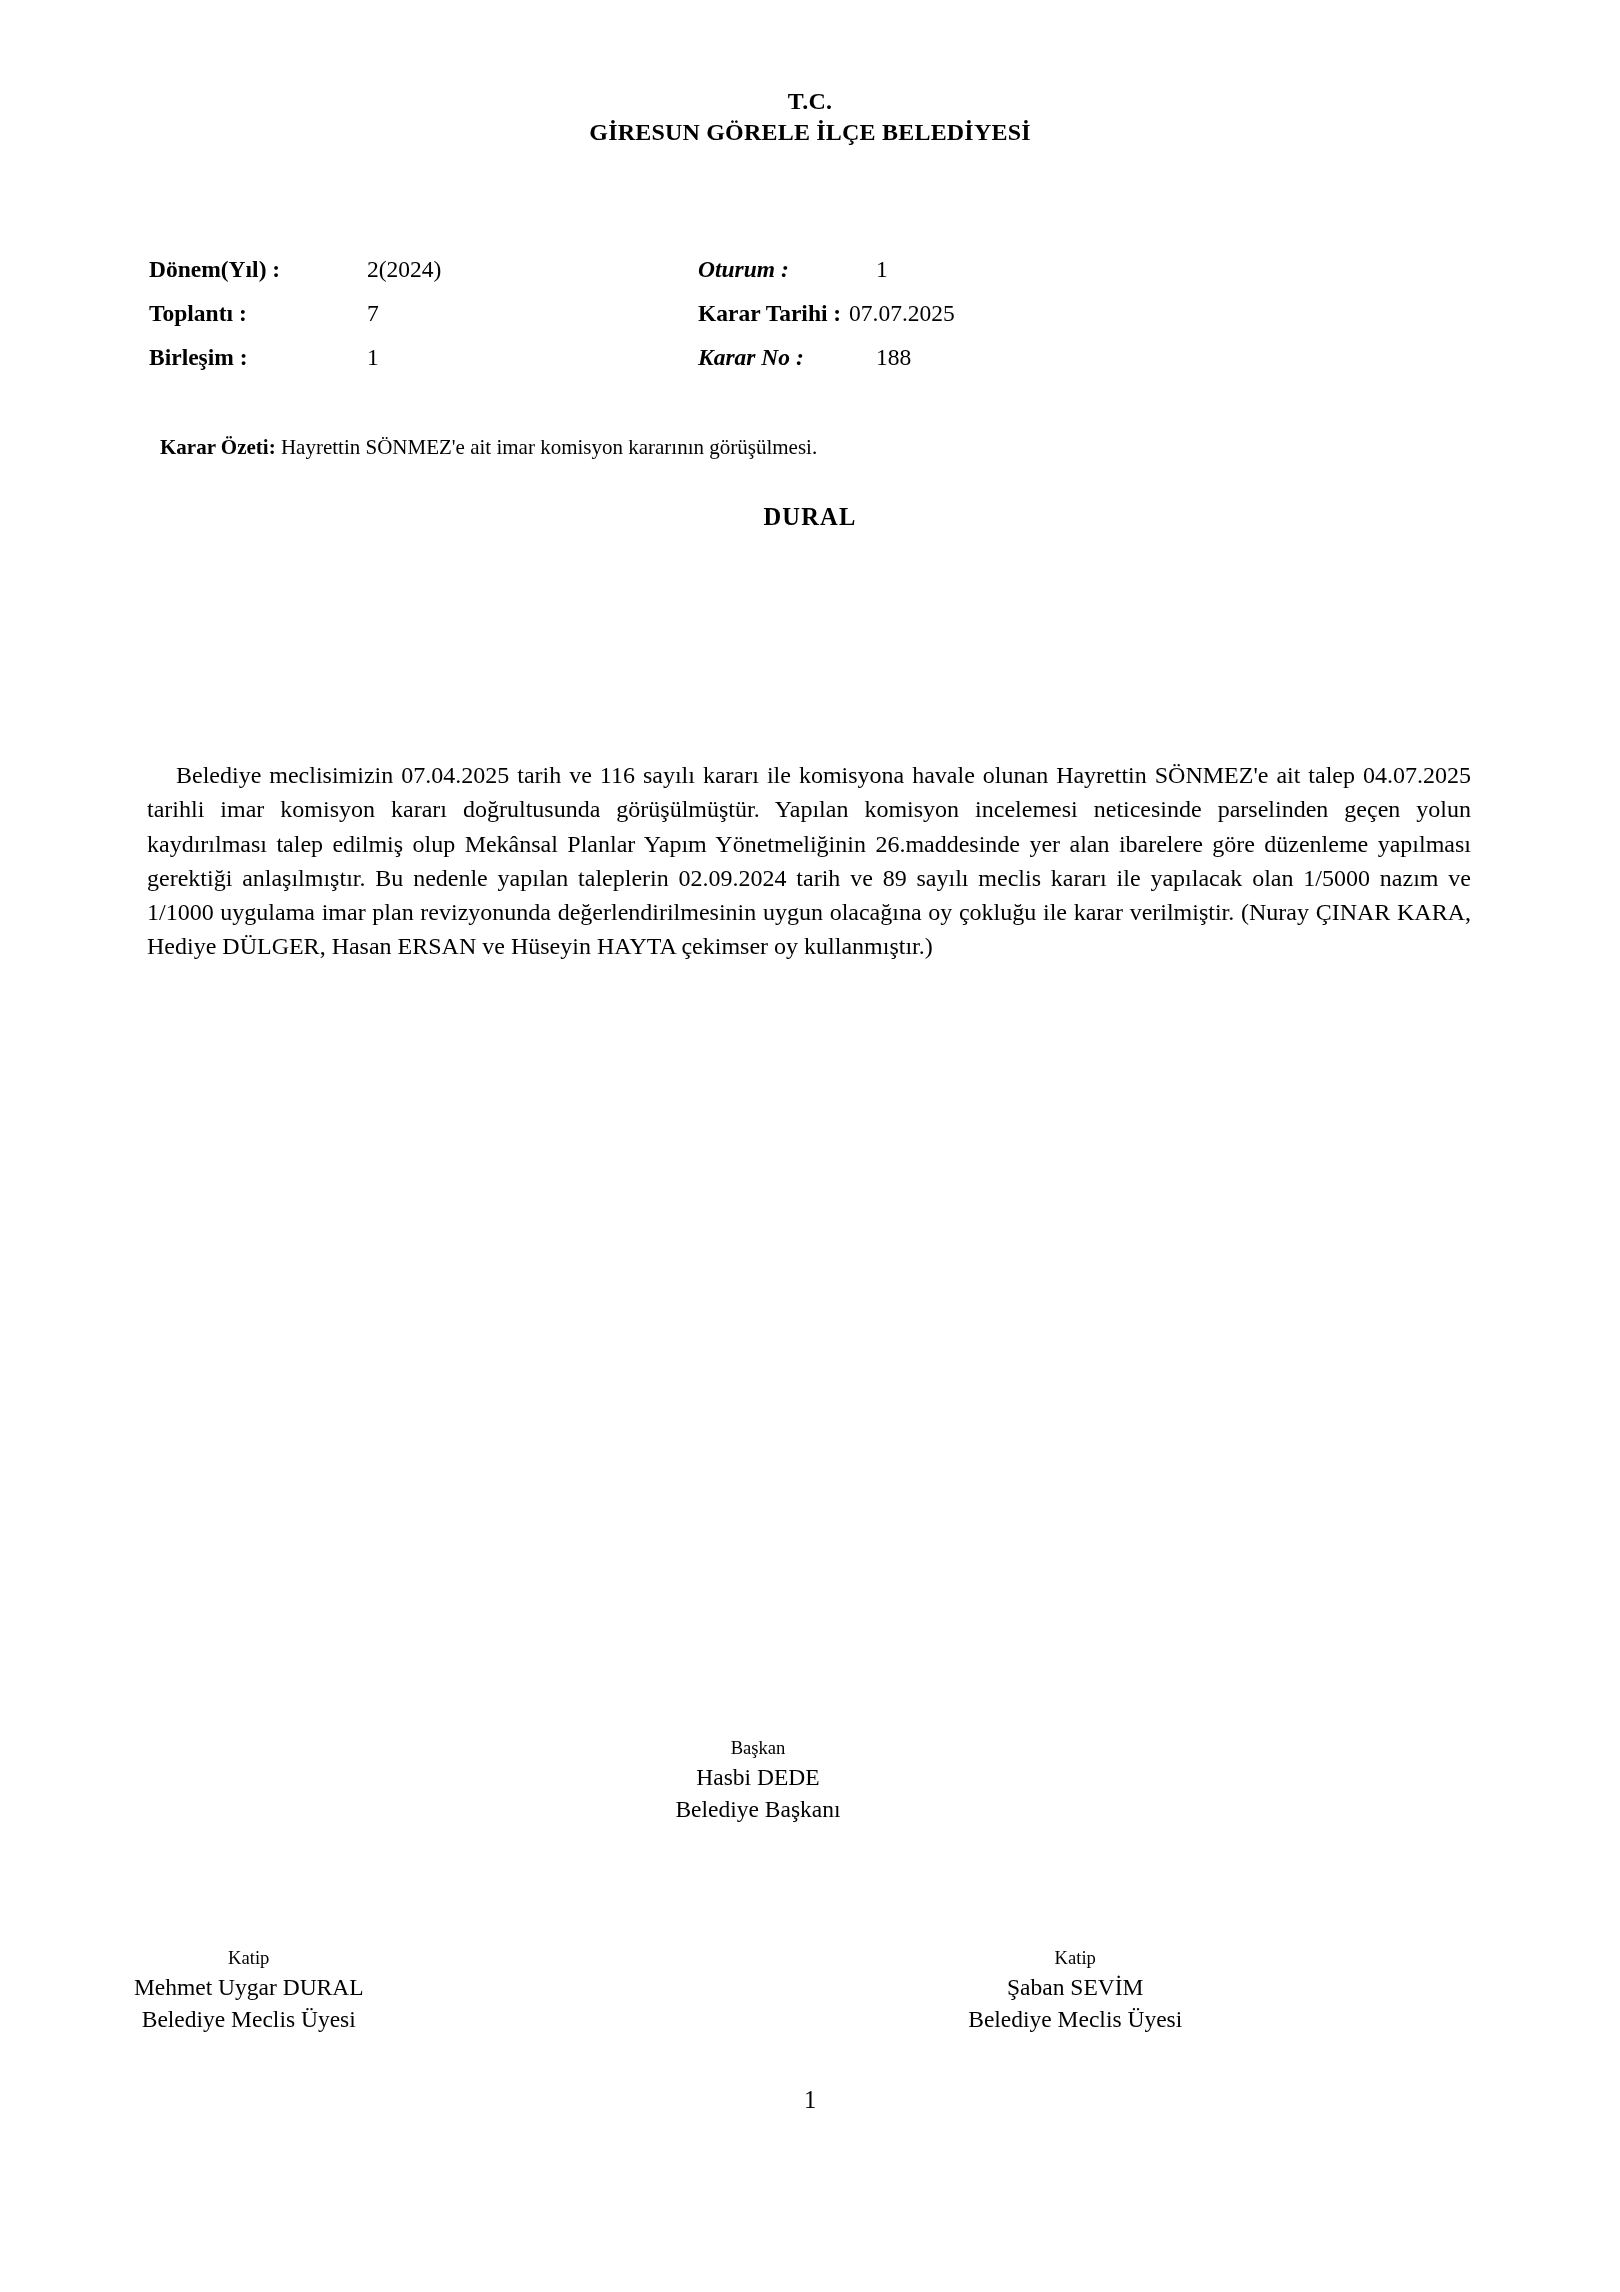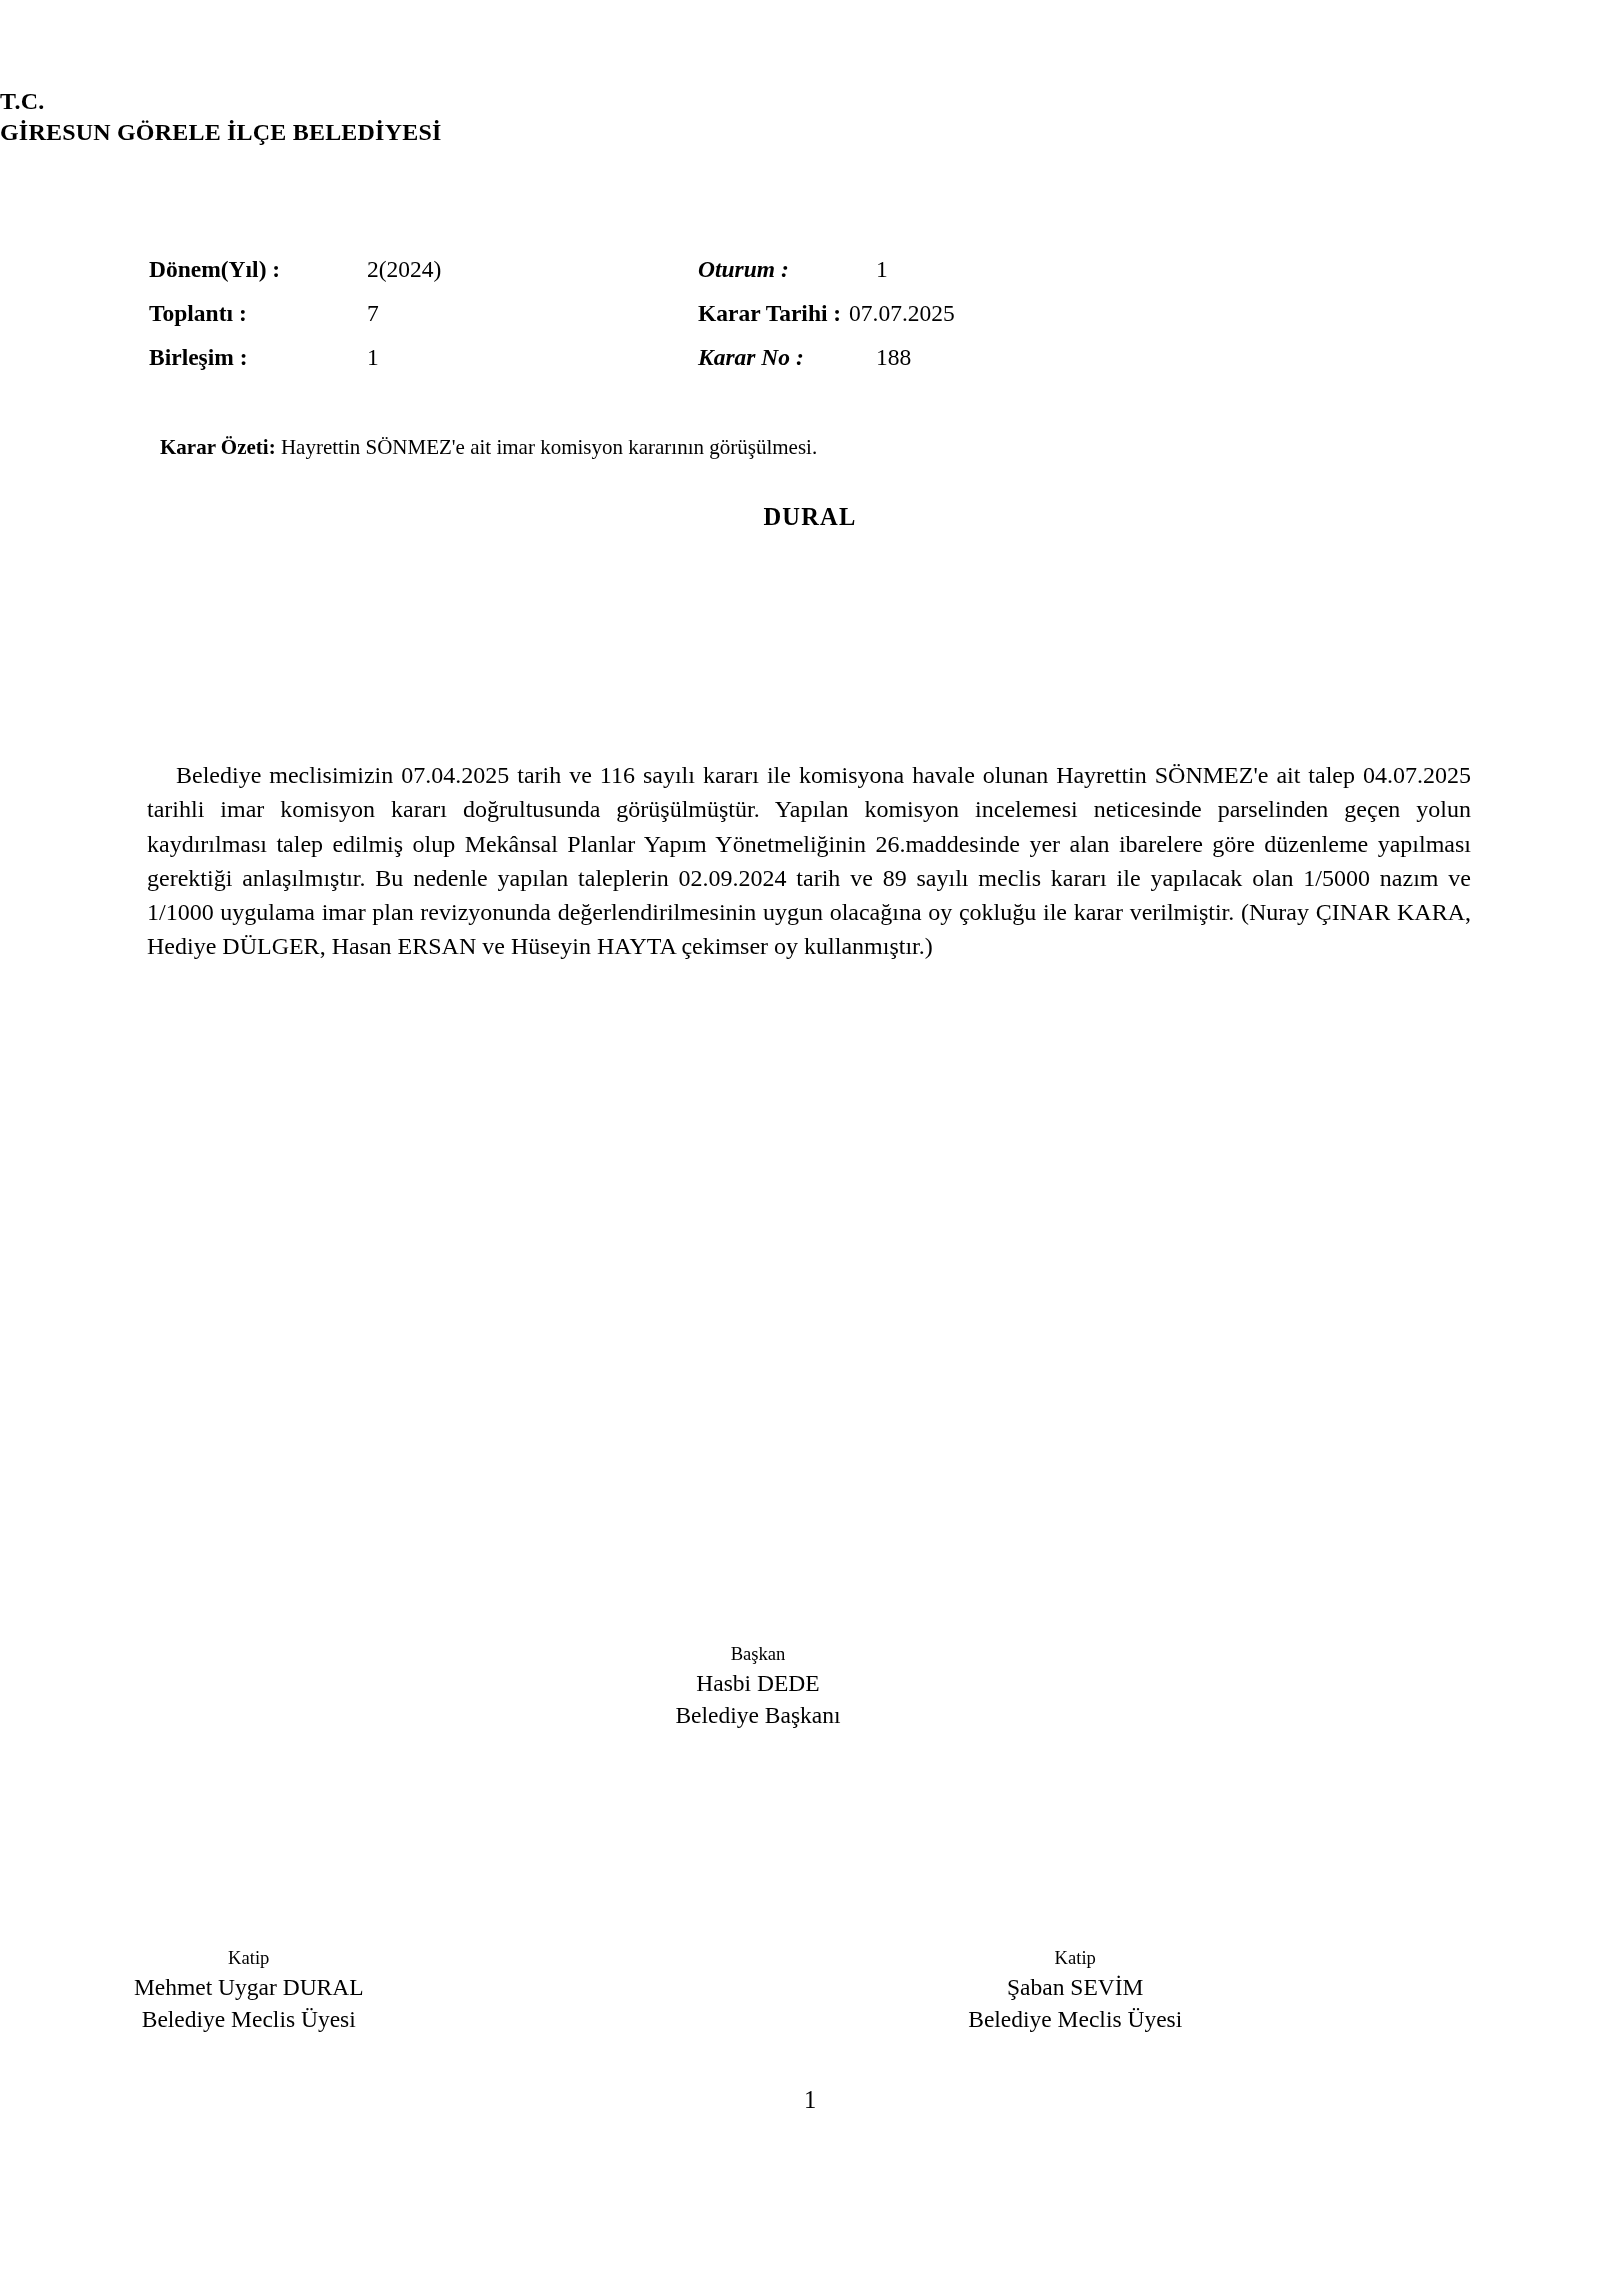--- a/index.html
+++ b/index.html
@@ -18,21 +18,21 @@
   .page {
     position: relative;
     width: 1620px;
     height: 2293px;
     box-sizing: border-box;
     padding: 0;
   }
 
   
   .doc-header {
-    text-align: left;
+    text-align: center;
     margin-top: 86px;
     line-height: 1.30;
   }
   .doc-header div {
     font-weight: bold;
     font-size: 24px;
     letter-spacing: 0.2px;
   }
   .doc-header .line1 { font-size: 24px; }
   .doc-header .line2 { font-size: 24px; }
@@ -99,21 +99,21 @@
     font-size: 24px;
     line-height: 1.42;
     text-align: justify;
     text-indent: 29px;
     hyphens: none;
   }
 
   
   .sig-president {
     position: absolute;
-    top: 1555px;
+    top: 1649px;
     left: 0;
     width: 1516px;
     text-align: center;
     line-height: 1.38;
   }
   .sig-president .role {
     font-size: 18.6px;
   }
   .sig-president .name {
     font-size: 23.5px;

